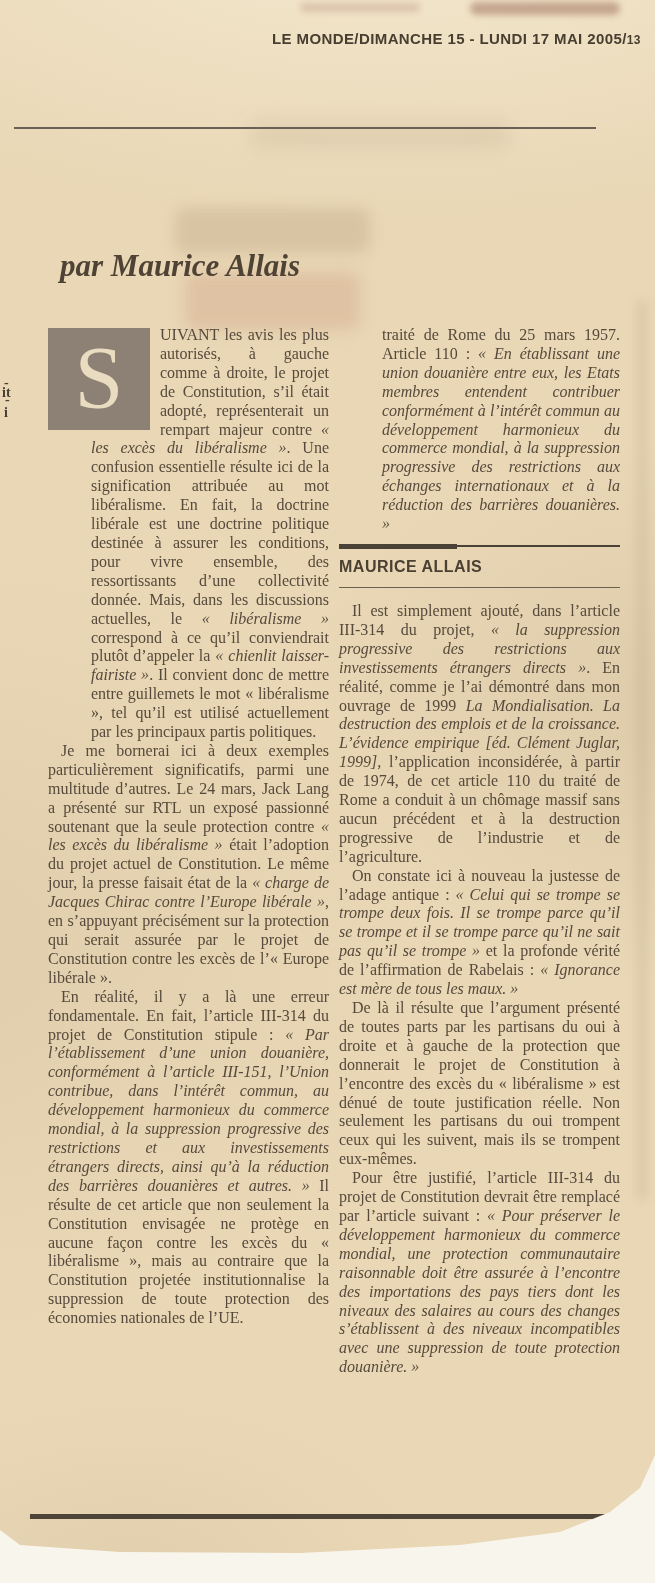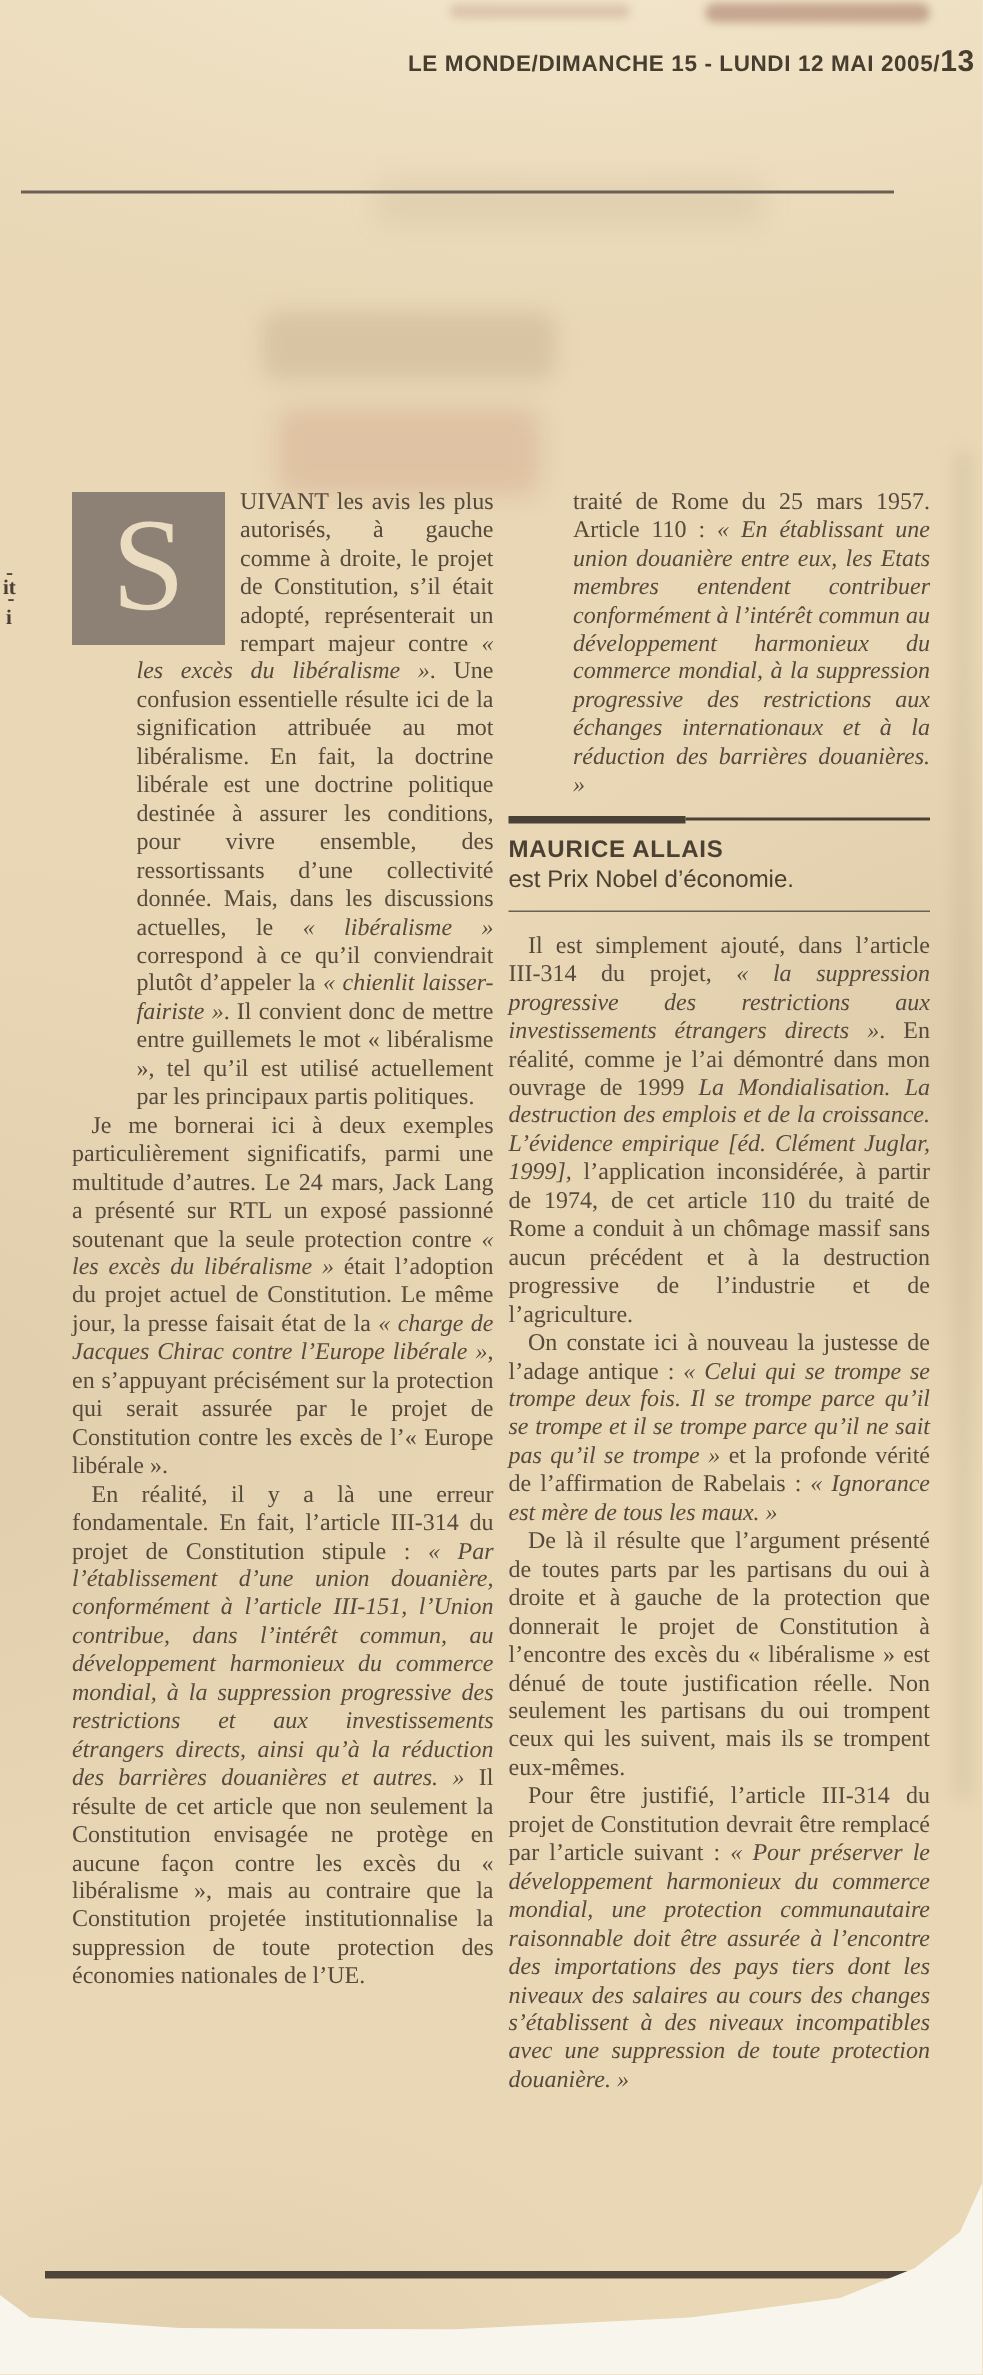--- a/index.html
+++ b/index.html
@@ -22,21 +22,21 @@
     clip-path: polygon(0 0, 655px 0, 655px 1455px, 640px 1488px, 610px 1512px,
       560px 1532px, 460px 1545px, 300px 1553px, 120px 1552px, 20px 1545px, 0 1530px);
   }
   
   .page-header {
     position:absolute; left:272px; top:30px;
     font-family:"Liberation Sans", sans-serif;
     font-weight:bold; font-size:15px; letter-spacing:.4px;
     color:#473e30; white-space:nowrap;
   }
-  .page-header b { font-size:20px; }
+  .page-header b { font-size:12px; }
   .section-fragment {
     position:absolute; left:6px; top:60px;
     font-size:47px; letter-spacing:16px; color:#776a5a;
   }
   .header-rule {
     position:absolute; left:14px; top:127px; width:582px; height:2px;
     background:#6a6055;
   }
   
   .title {
@@ -95,30 +95,31 @@
 <div class="scan">
 
   <div class="smudge sm6"></div>
   <div class="smudge sm1"></div>
   <div class="smudge sm2"></div>
   <div class="smudge sm3"></div>
   <div class="smudge sm4"></div>
   <div class="smudge sm5"></div>
 
   <div class="page-header">
-    <span>LE MONDE/DIMANCHE 15 - LUNDI 12 MAI 2005/</span><b>13</b>
+    <span>LE MONDE/DIMANCHE 15 - LUNDI 17 MAI 2005/</span><b>13</b>
   </div>
 
   <div class="header-rule"></div>
 
   <span class="edge-frag" style="left:2px; top:345px;margin-top:40px;">it</span>
   <span class="edge-frag" style="left:4px; top:375px;">-</span>
   <span class="edge-frag" style="left:5px; top:392px;">-</span>
   <span class="edge-frag" style="left:4px; top:405px;">i</span>
 
+  <div class="byline">par Maurice Allais</div>
 
   <div class="columns">
 
     <div class="col">
       <div class="dropcap">S</div>
       <div>
           <p class="para noindent"><span>UIVANT les avis les plus autorisés, à gauche comme à droite, le projet de Constitution, s’il était adopté, représenterait un rempart majeur contre </span><span class="it">« les excès du libéralisme »</span><span>. Une confusion essentielle résulte ici de la signification attribuée au mot libéralisme. En fait, la doctrine libérale est une doctrine politique destinée à assurer les conditions, pour vivre ensemble, des ressortissants d’une collectivité donnée. Mais, dans les discussions actuelles, le </span><span class="it">« libéralisme »</span><span> correspond à ce qu’il conviendrait plutôt d’appeler la </span><span class="it">« chienlit laisser-fairiste »</span><span>. Il convient donc de mettre entre guillemets le mot « libéralisme », tel qu’il est utilisé actuellement par les principaux partis politiques.</span></p>
           <p class="para"><span>Je me bornerai ici à deux exemples particulièrement significatifs, parmi une multitude d’autres. Le 24 mars, Jack Lang a présenté sur RTL un exposé passionné soutenant que la seule protection contre </span><span class="it">« les excès du libéralisme »</span><span> était l’adoption du projet actuel de Constitution. Le même jour, la presse faisait état de la </span><span class="it">« charge de Jacques Chirac contre l’Europe libérale »</span><span>, en s’appuyant précisément sur la protection qui serait assurée par le projet de Constitution contre les excès de l’« Europe libérale ».</span></p>
           <p class="para"><span>En réalité, il y a là une erreur fondamentale. En fait, l’article III-314 du projet de Constitution stipule : </span><span class="it">« Par l’établissement d’une union douanière, conformément à l’article III-151, l’Union contribue, dans l’intérêt commun, au développement harmonieux du commerce mondial, à la suppression progressive des restrictions et aux investissements étrangers directs, ainsi qu’à la réduction des barrières douanières et autres. »</span><span> Il résulte de cet article que non seulement la Constitution envisagée ne protège en aucune façon contre les excès du « libéralisme », mais au contraire que la Constitution projetée institutionnalise la suppression de toute protection des économies nationales de l’UE.</span></p>
         </div>
@@ -129,21 +130,20 @@
           <p class="para noindent"><span>traité de Rome du 25 mars 1957. Article 110 : </span><span class="it">« En établissant une union douanière entre eux, les Etats membres entendent contribuer conformément à l’intérêt commun au développement harmonieux du commerce mondial, à la suppression progressive des restrictions aux échanges internationaux et à la réduction des barrières douanières. »</span></p>
         </div>
 
       <div class="rule-duo">
         <span class="thick"></span>
         <span class="thin"></span>
       </div>
 
       <div class="bio">
         <div class="bio-name">MAURICE ALLAIS</div>
-        <div class="bio-desc">est Prix Nobel d’économie.</div>
       </div>
       <div class="bio-rule-thin"></div>
 
       <div>
           <p class="para"><span>Il est simplement ajouté, dans l’article III-314 du projet, </span><span class="it">« la suppression progressive des restrictions aux investissements étrangers directs »</span><span>. En réalité, comme je l’ai démontré dans mon ouvrage de 1999 </span><span class="it">La Mondialisation. La destruction des emplois et de la croissance. L’évidence empirique [éd. Clément Juglar, 1999],</span><span> l’application inconsidérée, à partir de 1974, de cet article 110 du traité de Rome a conduit à un chômage massif sans aucun précédent et à la destruction progressive de l’industrie et de l’agriculture.</span></p>
           <p class="para"><span>On constate ici à nouveau la justesse de l’adage antique : </span><span class="it">« Celui qui se trompe se trompe deux fois. Il se trompe parce qu’il se trompe et il se trompe parce qu’il ne sait pas qu’il se trompe »</span><span> et la profonde vérité de l’affirmation de Rabelais : </span><span class="it">« Ignorance est mère de tous les maux. »</span></p>
           <p class="para"><span>De là il résulte que l’argument présenté de toutes parts par les partisans du oui à droite et à gauche de la protection que donnerait le projet de Constitution à l’encontre des excès du « libéralisme » est dénué de toute justification réelle. Non seulement les partisans du oui trompent ceux qui les suivent, mais ils se trompent eux-mêmes.</span></p>
           <p class="para"><span>Pour être justifié, l’article III-314 du projet de Constitution devrait être remplacé par l’article suivant : </span><span class="it">« Pour préserver le développement harmonieux du commerce mondial, une protection communautaire raisonnable doit être assurée à l’encontre des importations des pays tiers dont les niveaux des salaires au cours des changes s’établissent à des niveaux incompatibles avec une suppression de toute protection douanière. »</span></p>
         </div>
     </div>

